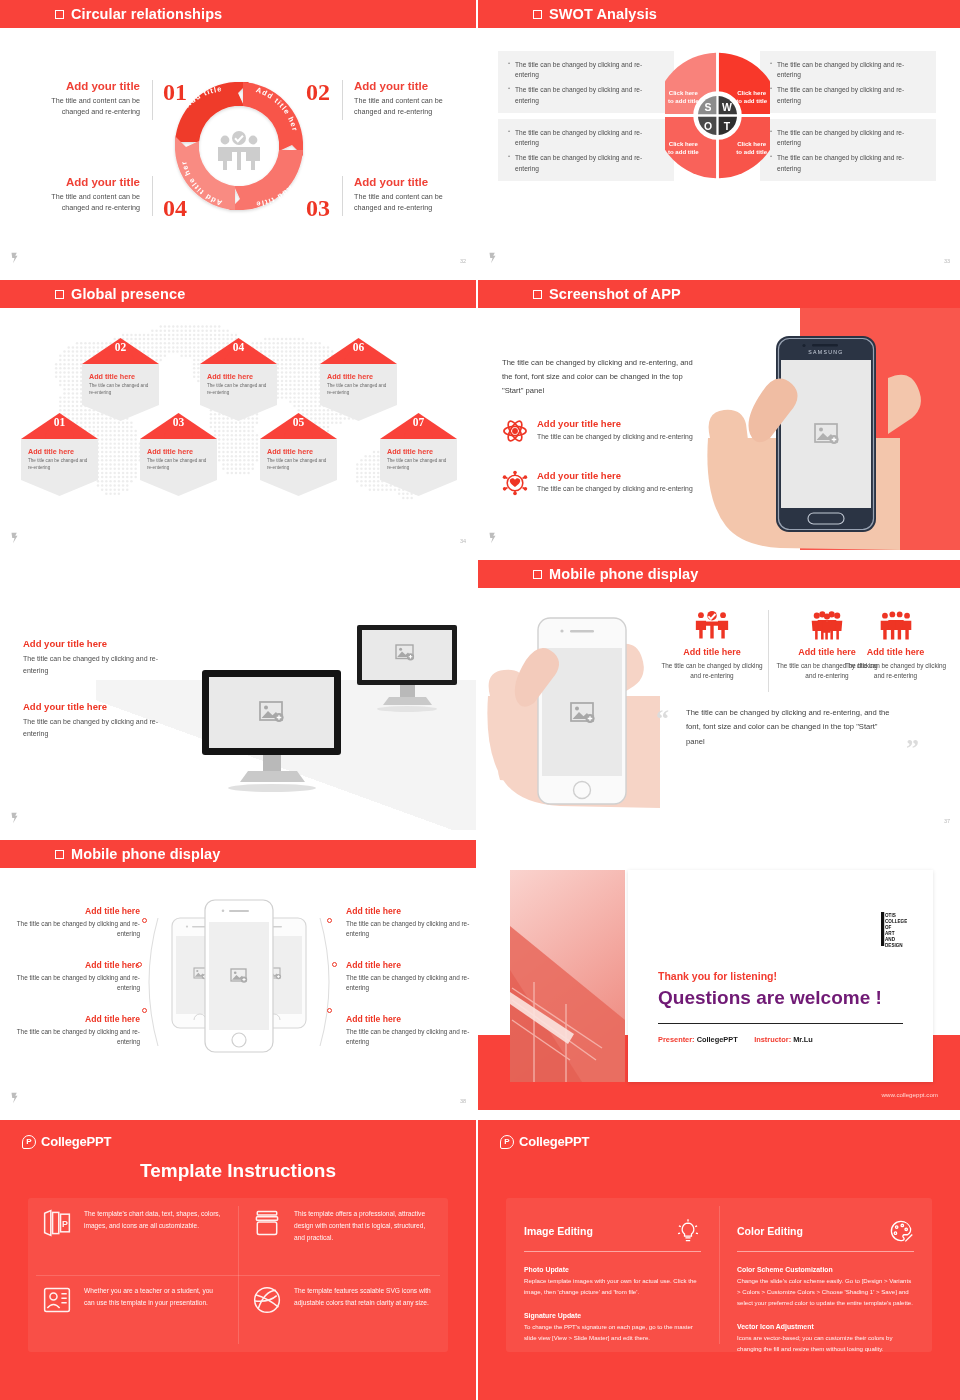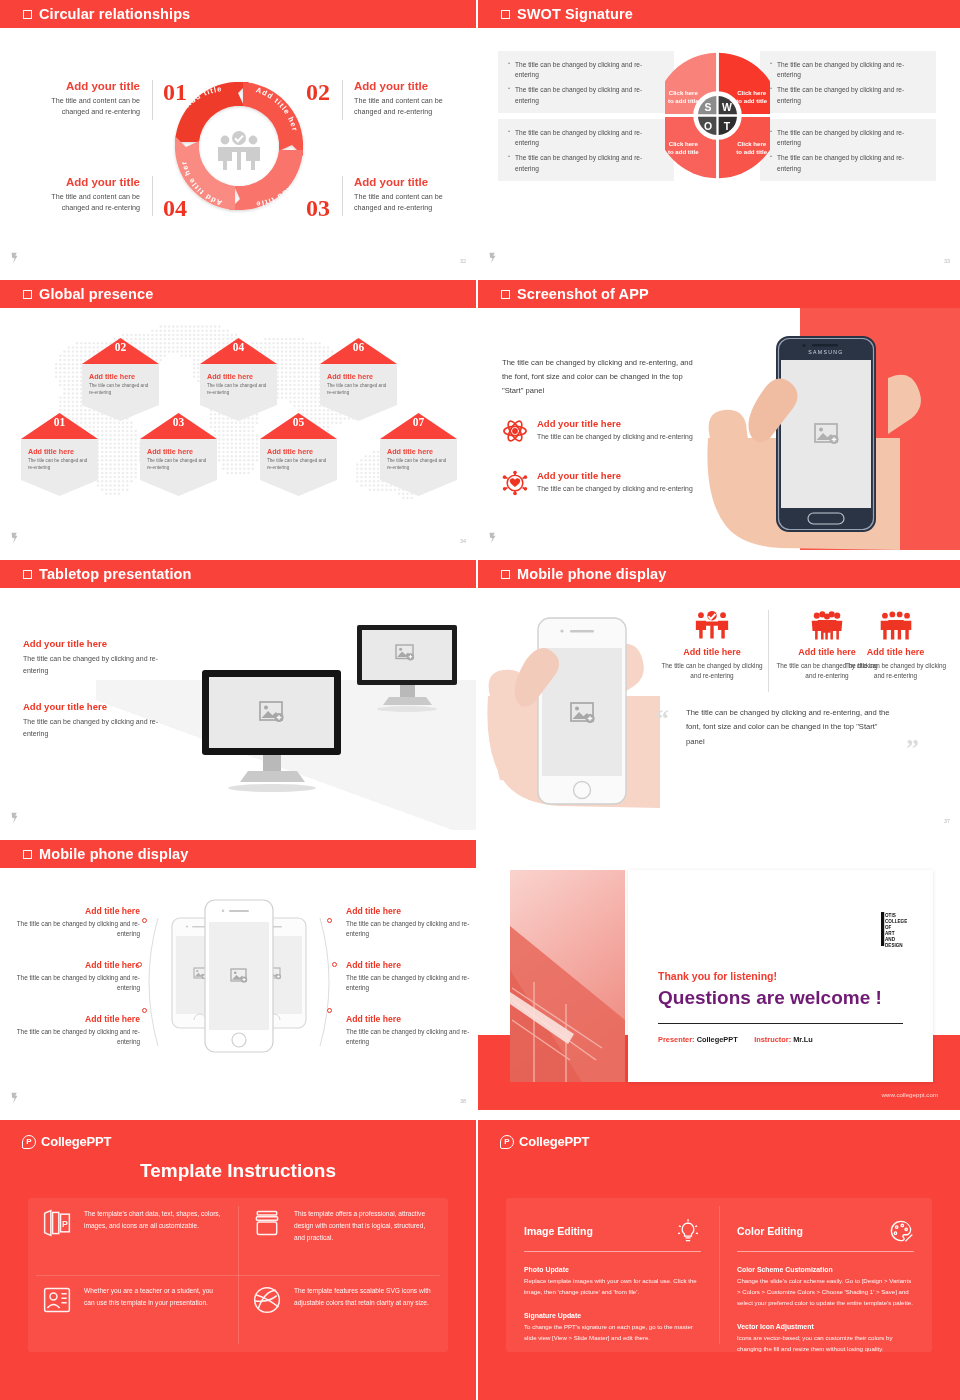--- a/index.html
+++ b/index.html
@@ -27,21 +27,21 @@
   }
   .gap { background:#ffffff; }
   .slide { position:relative; overflow:hidden; background:#fff; }
   
   .colL { margin-right:2px; }
   .colR { margin-left:0px; }
 
   
   .hdr {
     position:absolute; left:0; top:0; width:100%; height:28px;
-    background:#f9423a; display:flex; align-items:center;
+    background:#f9423a; display:flex; align-items:center;padding-left:32px;
   }
   .hdr .sq {
     width:9px; height:9px; border:1.6px solid #fff; margin-left:23px; margin-right:7px;
     background:transparent; flex:none;
   }
   .hdr .ttl {
     color:#fff; font-size:14.5px; font-weight:bold; letter-spacing:.1px;
   }
   .slidebody { position:absolute; top:28px; left:0; right:0; bottom:0; }
   .pagenum {
@@ -262,21 +262,21 @@
       <svg class="footmark" viewBox="0 0 12 18">
         <path d="M2 2h7l-2 4h3l-6 10 2-7H3z" fill="#888"></path>
         </svg>
       <div class="pagenum">32</div>
     </div>
   </div>
 
   <div class="slide colR" style="grid-area:s2">
     <div class="hdr">
       <span class="sq"></span>
-      <span class="ttl">SWOT Signature</span>
+      <span class="ttl">SWOT Analysis</span>
     </div>
     <div class="slidebody">
       <div class="swotgrid">
         <div class="swotcell" style="left:0;  top:0;">
           <ul>
             <li>The title can be changed by clicking and re-entering</li>
             <li>The title can be changed by clicking and re-entering</li>
           </ul>
         </div>
         <div class="swotcell" style="left:262px; top:0;">
@@ -2168,24 +2168,20 @@
 
       <svg class="footmark" viewBox="0 0 12 18">
         <path d="M2 2h7l-2 4h3l-6 10 2-7H3z" fill="#888"></path>
         </svg>
     </div>
   </div>
 
   <div class="gap" style="grid-area:g2"></div>
 
   <div class="slide colL" style="grid-area:s5">
-    <div class="hdr">
-      <span class="sq"></span>
-      <span class="ttl">Tabletop presentation</span>
-    </div>
     <div class="slidebody">
       <div class="deskfloor"></div>
 
       <div class="s5blk" style="top:50px">
         <div class="t">Add your title here</div>
         <div class="d">The title can be changed by clicking and re-entering</div>
       </div>
       <div class="s5blk" style="top:113px">
         <div class="t">Add your title here</div>
         <div class="d">The title can be changed by clicking and re-entering</div>

